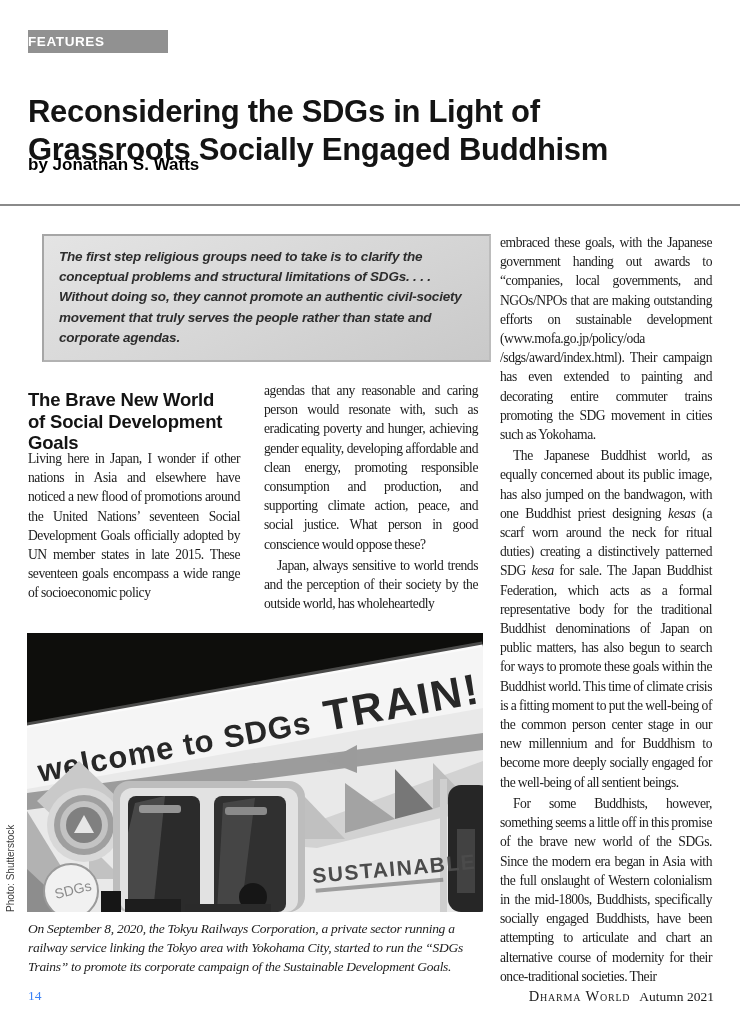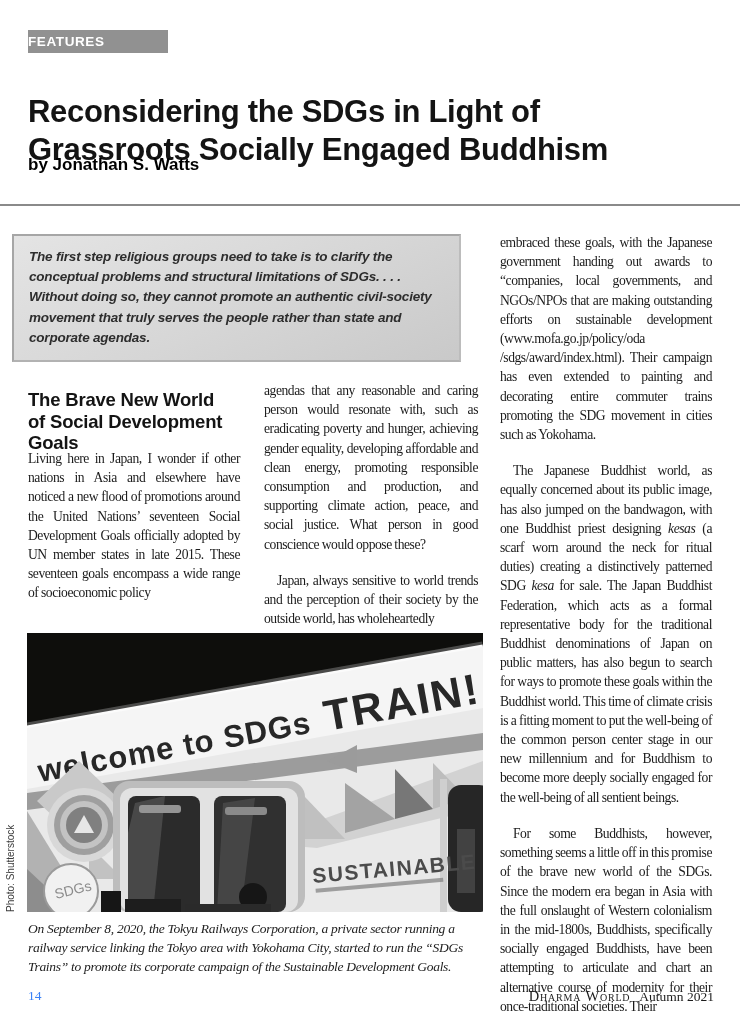--- a/index.html
+++ b/index.html
@@ -13,32 +13,32 @@
   .title{position:absolute;left:28px;top:72px;width:695px;
          font-family:"Liberation Sans",sans-serif;font-weight:bold;color:#141414;
          font-size:31px;line-height:38px;letter-spacing:-.3px;}
   .title span{display:block;white-space:nowrap;}
 
   .byline{position:absolute;left:28px;top:155px;font-family:"Liberation Sans",sans-serif;
           font-weight:bold;font-size:17px;color:#000000;}
 
   .rule{position:absolute;left:0;top:204px;width:740px;height:0;border-top:2px solid #8a8a8a;}
 
-  .quote-box{position:absolute;left:12px;top:234px;width:449px;box-sizing:border-box;
+  .quote-box{position:absolute;left:42px;top:234px;width:449px;box-sizing:border-box;
              background:linear-gradient(155deg,#e4e4e4 0%,#d6d6d6 55%,#c9c9c9 100%);
              border:2px solid #a6a6a6;border-right-color:#bcbcbc;border-bottom-color:#b2b2b2;
              padding:11px 15px 12px 15px;}
   .quote-box .qtext{font-family:"Liberation Sans",sans-serif;font-weight:bold;font-style:italic;
              font-size:13.5px;line-height:20.2px;color:#2d2d2d;letter-spacing:-.2px;}
 
   .col{position:absolute;text-align:justify;font-size:13.6px;line-height:19.2px;
        letter-spacing:-.45px;word-spacing:-.4px;}
   .col p{margin:0;}
   .col p.indent{text-indent:13px;}
-  .col p + p{margin-top:17px;}
+  .col p + p{margin-top:2px;}
 
   .heading{position:absolute;left:28px;top:374px;font-family:"Liberation Sans",sans-serif;
            font-weight:bold;font-size:18.5px;line-height:21.5px;color:#141414;letter-spacing:-.2px;}
   .heading span{display:block;white-space:nowrap;}
 
   .col-left{left:28px;top:449px;width:212px;}
   .col-mid{left:264px;top:381px;width:214px;}
   .col-right{left:500px;top:233px;width:212px;}
 
   .photo{position:absolute;left:27px;top:633px;width:456px;height:279px;background:#111;}

